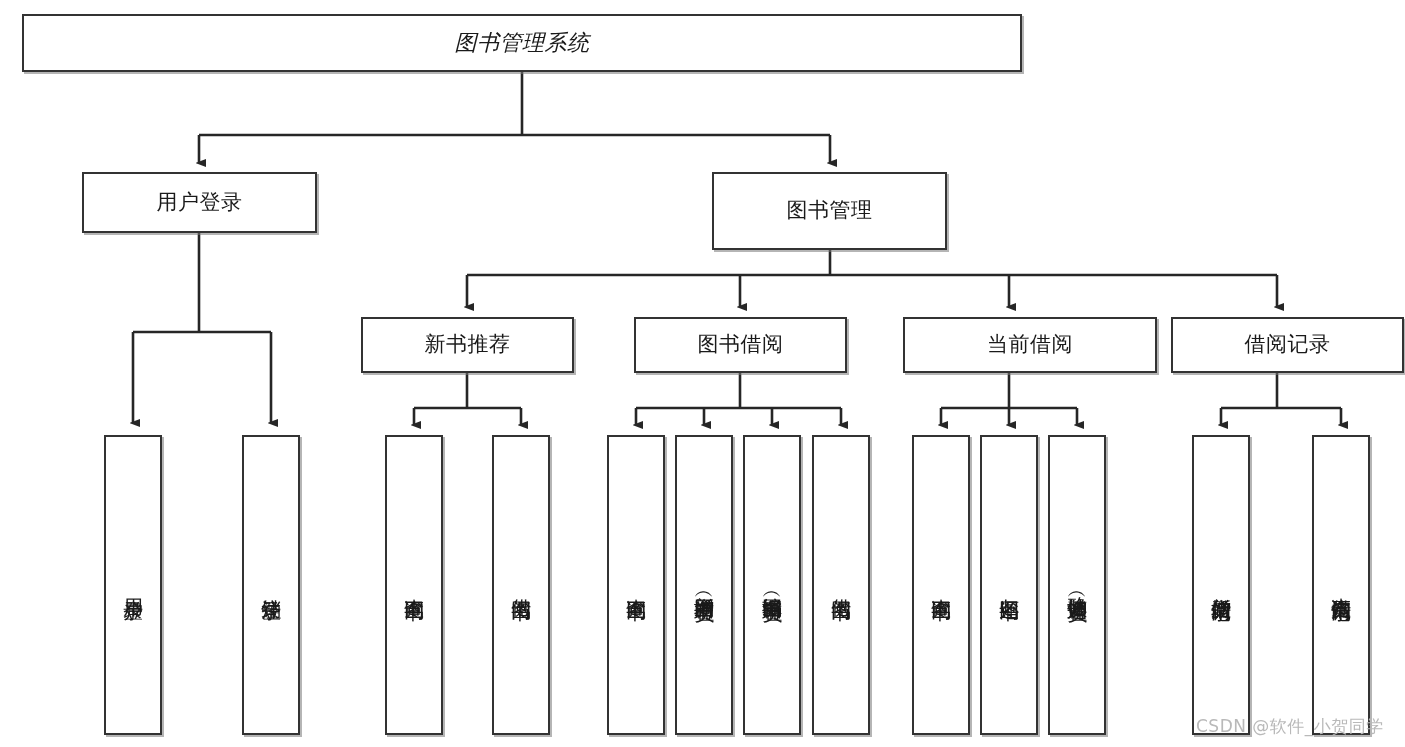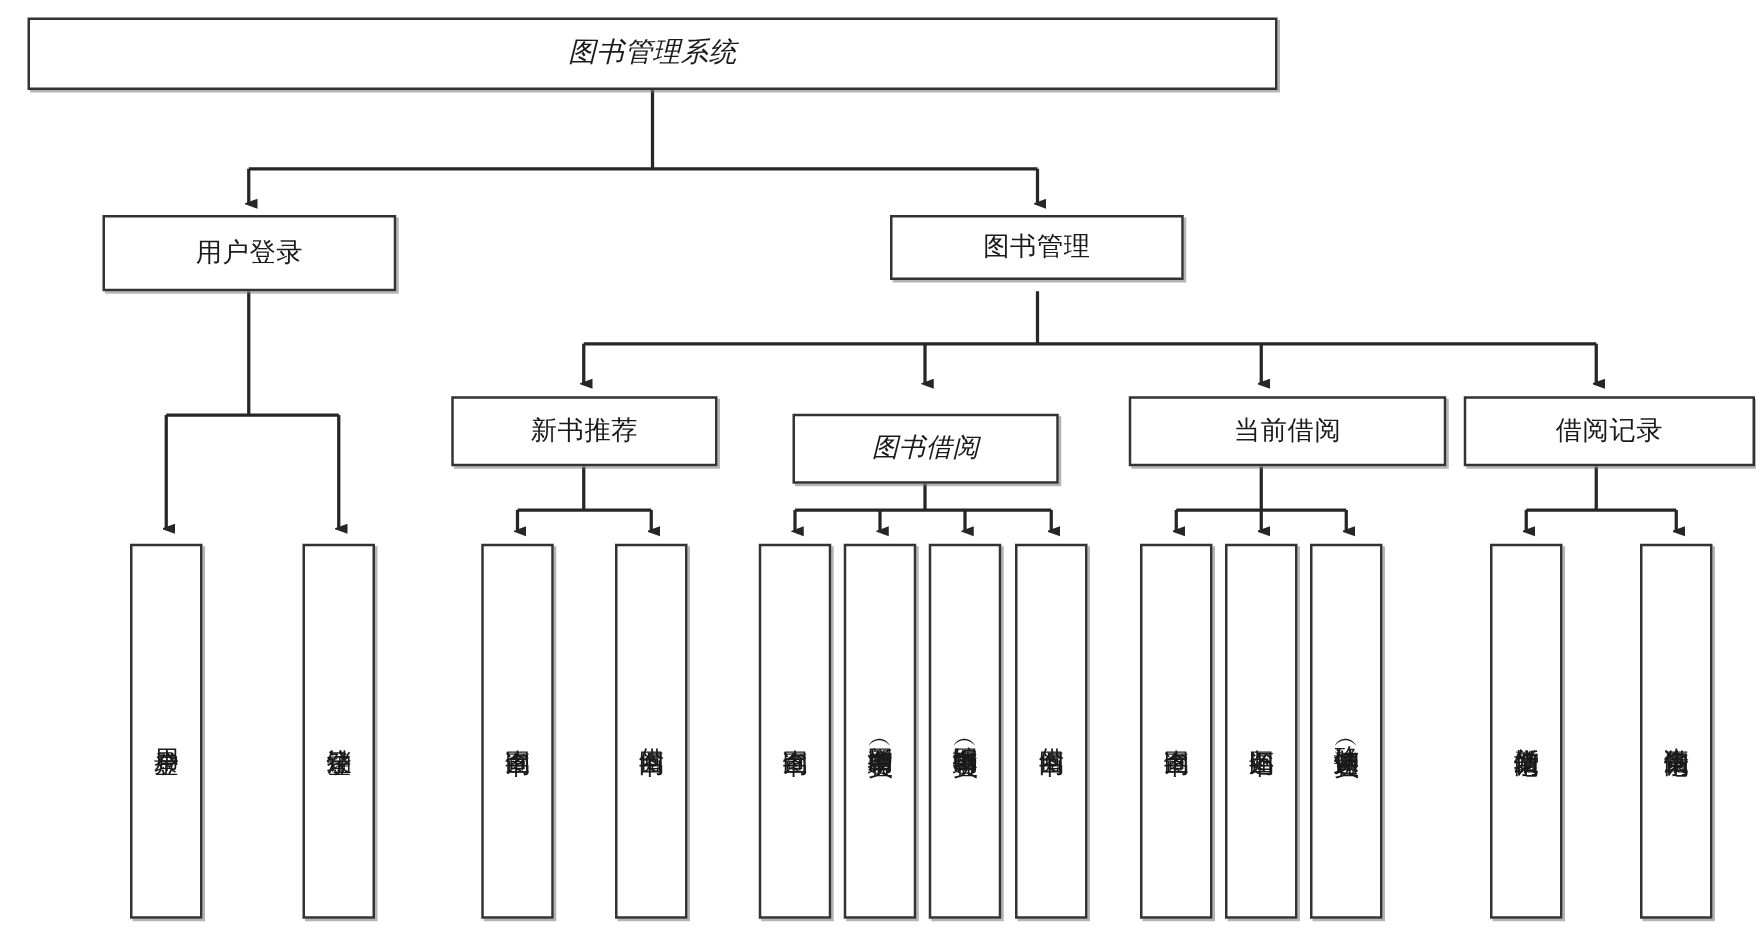--- a/index.html
+++ b/index.html
@@ -119,28 +119,28 @@
     </g>
   </svg>
 
   <div class="node root" style="left:22px; top:14px; width:1000px; height:58px;font-style:italic;">
     <span class="label">图书管理系统</span>
   </div>
 
   <div class="node" style="left:82px; top:172px; width:235px; height:61px;">
     <span class="label">用户登录</span>
   </div>
-  <div class="node" style="left:712px; top:172px; width:235px; height:52px;">
+  <div class="node" style="left:712px; top:172px; width:235px; height:78px;">
     <span class="label">图书管理</span>
   </div>
 
   <div class="node" style="left:361px; top:317px; width:213px; height:56px;">
     <span class="label">新书推荐</span>
   </div>
-  <div class="node" style="left:634px; top:331px; width:213px; height:56px;font-style:italic;">
+  <div class="node" style="left:634px; top:317px; width:213px; height:56px;">
     <span class="label">图书借阅</span>
   </div>
   <div class="node" style="left:903px; top:317px; width:254px; height:56px;">
     <span class="label">当前借阅</span>
   </div>
   <div class="node" style="left:1171px; top:317px; width:233px; height:56px;">
     <span class="label">借阅记录</span>
   </div>
 
   <div class="node vertical" style="left:104px; top:435px; width:58px; height:300px;">
@@ -180,14 +180,15 @@
     <span class="label">确认归还（管理员）</span>
   </div>
 
   <div class="node vertical" style="left:1192px; top:435px; width:58px; height:300px;">
     <span class="label">新增借阅记录</span>
   </div>
   <div class="node vertical" style="left:1312px; top:435px; width:58px; height:300px;">
     <span class="label">查询借阅记录</span>
   </div>
 
+  <div class="watermark" style="left:1196px; top:715px;">CSDN @软件_小贺同学</div>
 
 </div>
 
 </body></html>

